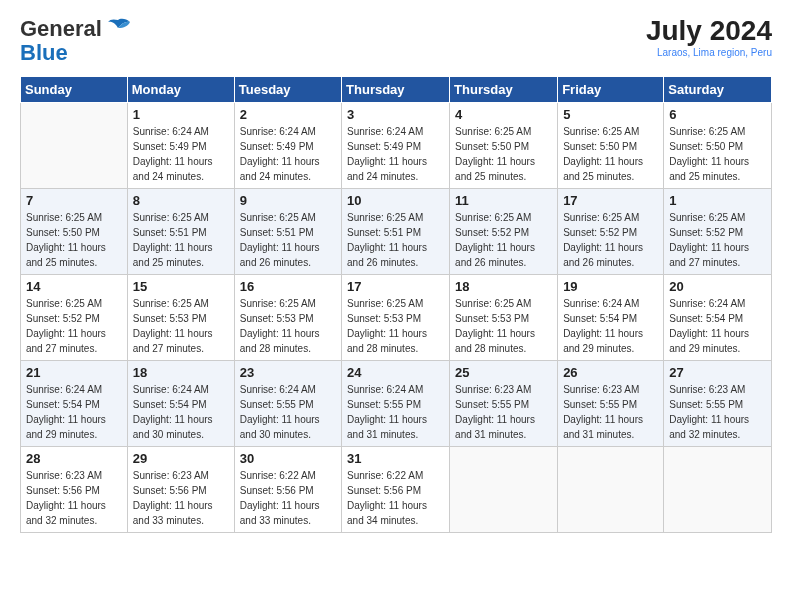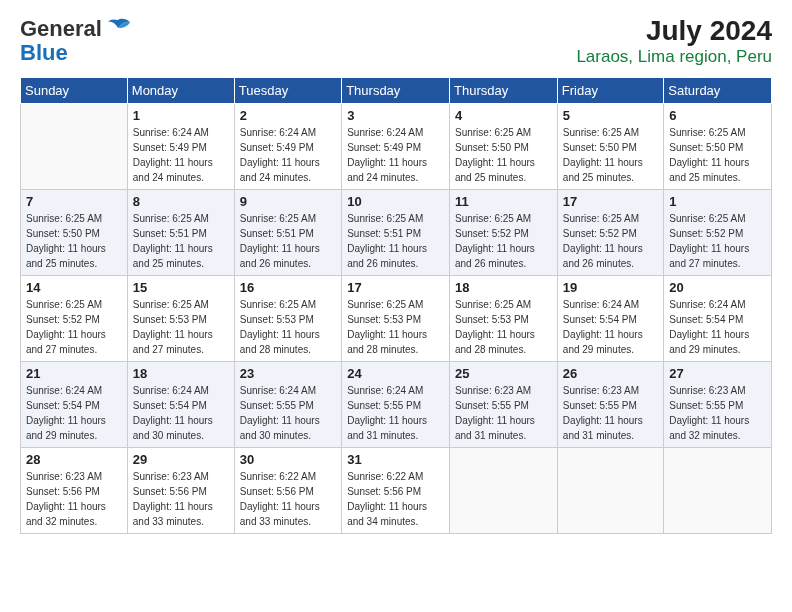--- a/index.html
+++ b/index.html
@@ -28,35 +28,35 @@
     .title-block {
       text-align: right;
     }
     .month-title {
       font-size: 28px;
       font-weight: bold;
       color: #222;
       line-height: 1.1;
     }
     .location {
-      font-size: 17px;
-      color: #15803d;
+      font-size: 10px;
+      color: #3b82f6;
     }
     table {
       width: 100%;
       border-collapse: collapse;
       font-size: 10.5px;
     }
     thead tr th {
       background: #2255a0;
       color: #fff;
       padding: 5px 4px;
       text-align: left;
       font-size: 13px;
-      font-weight: normal;
+      font-weight: bold;
       border: 1px solid #fff;
     }
     tbody tr td {
       vertical-align: top;
       border: 1px solid #ccc;
       padding: 4px 5px;
       min-height: 70px;
       background: #fff;
       width: 113px;
     }

